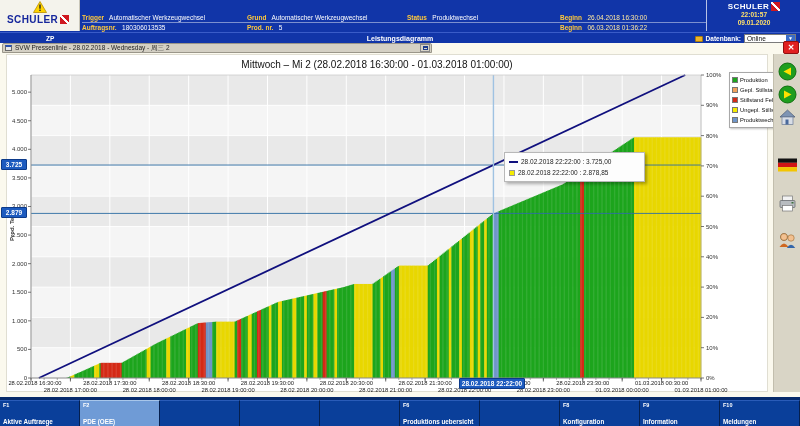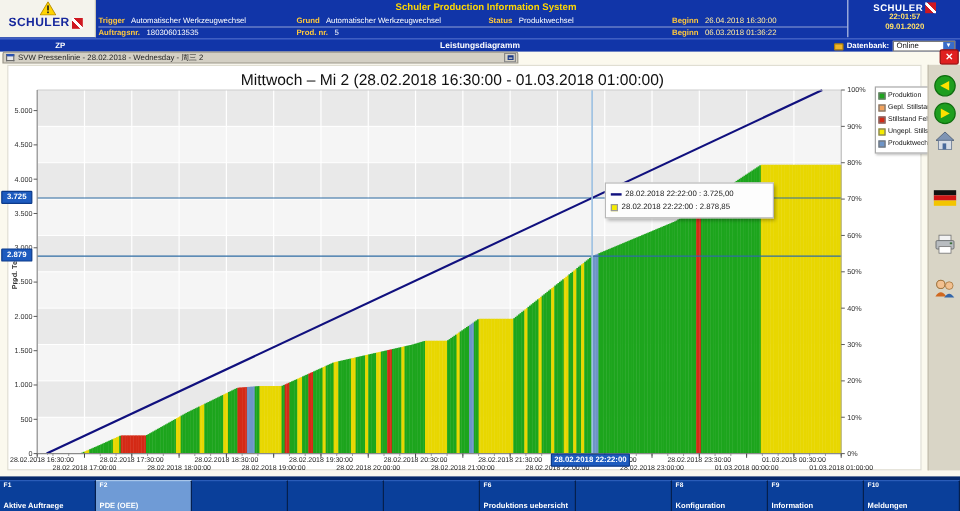--- a/index.html
+++ b/index.html
@@ -54,21 +54,21 @@
     display:flex; align-items:center; justify-content:center; }
   .restore-btn span { display:block; width:5px; height:4px; border:1px solid #1a3a8a; border-top-width:2px; }
   .close-x { position:absolute; left:783px; top:41px; width:16px; height:13px; background:#e02020;
     border:1px solid #901010; border-radius:2px; color:#fff; font-size:8px; font-weight:bold;
     line-height:11px; text-align:center; padding:0; cursor:pointer; }
 
   
   .content { position:absolute; left:0; top:53px; width:800px; height:344px; }
   .chart-card { position:absolute; left:6px; top:1px; width:762px; height:338px; background:#fff;
     border:1px solid #e0ded2; }
-  .chart-title { position:absolute; left:0; top:4px; width:740px; text-align:center; font-size:13px;
+  .chart-title { position:absolute; left:0; top:4px; width:740px; text-align:center; font-size:10px;
     color:#111; }
   #chart-svg { position:absolute; left:0; top:0; width:762px; height:338px; }
   .legend { position:absolute; left:722px; top:17px; width:51px; background:#fff;
     border:1px solid #a8a8a8; padding:2px 2px; box-shadow:1px 1px 2px rgba(0,0,0,.25); }
   .legend-row { display:flex; align-items:center; gap:2px; height:10px; }
   .legend-sw { width:6px; height:6px; border:1px solid #777; flex:0 0 auto; }
   .legend-tx { font-size:5.8px; color:#111; white-space:nowrap; }
   .tooltip { position:absolute; left:497px; top:97px; width:141px; background:#fdfdfd;
     border:1px solid #b8b8b8; box-shadow:2px 2px 3px rgba(0,0,0,.3); padding:3px 4px; }
   .tt-row { display:flex; align-items:center; gap:3px; height:11px; }
@@ -105,21 +105,20 @@
       <svg class="warn" width="14" height="12" viewBox="0 0 14 12">
         <polygon points="7,0.5 13.5,11.5 0.5,11.5" fill="#ffd400" stroke="#b98e00" stroke-width="0.8"></polygon>
         <rect x="6.3" y="3.5" width="1.4" height="4.2" fill="#222"></rect>
         <rect x="6.3" y="8.6" width="1.4" height="1.4" fill="#222"></rect>
       </svg>
       <div class="sch-logo">
         <span class="txt">SCHULER</span>
           <span class="sch-mark"></span>
       </div>
     </div>
-    <div class="hdr-title">Schuler Production Information System</div>
 
     <div class="fld" style="left:82px; top:14px;">
       <span class="lab">Trigger</span>&nbsp;&nbsp;
       <span class="val">Automatischer Werkzeugwechsel</span>
     </div>
     <div class="fld" style="left:247px; top:14px;">
       <span class="lab">Grund</span>&nbsp;&nbsp;
       <span class="val">Automatischer Werkzeugwechsel</span>
     </div>
     <div class="fld" style="left:407px; top:14px;">

